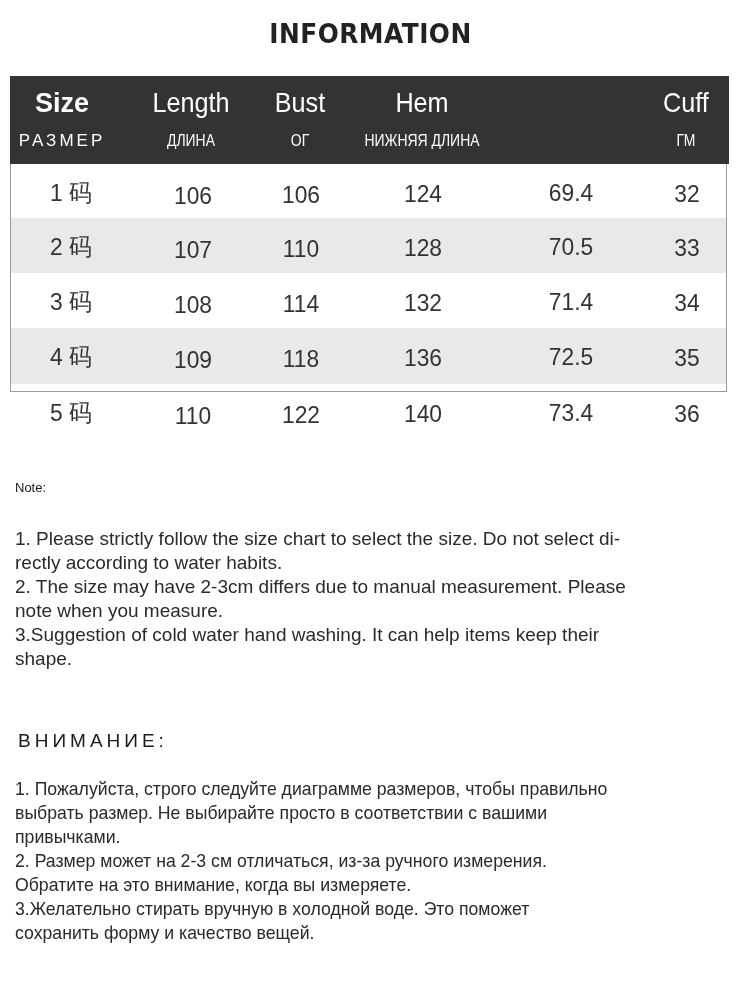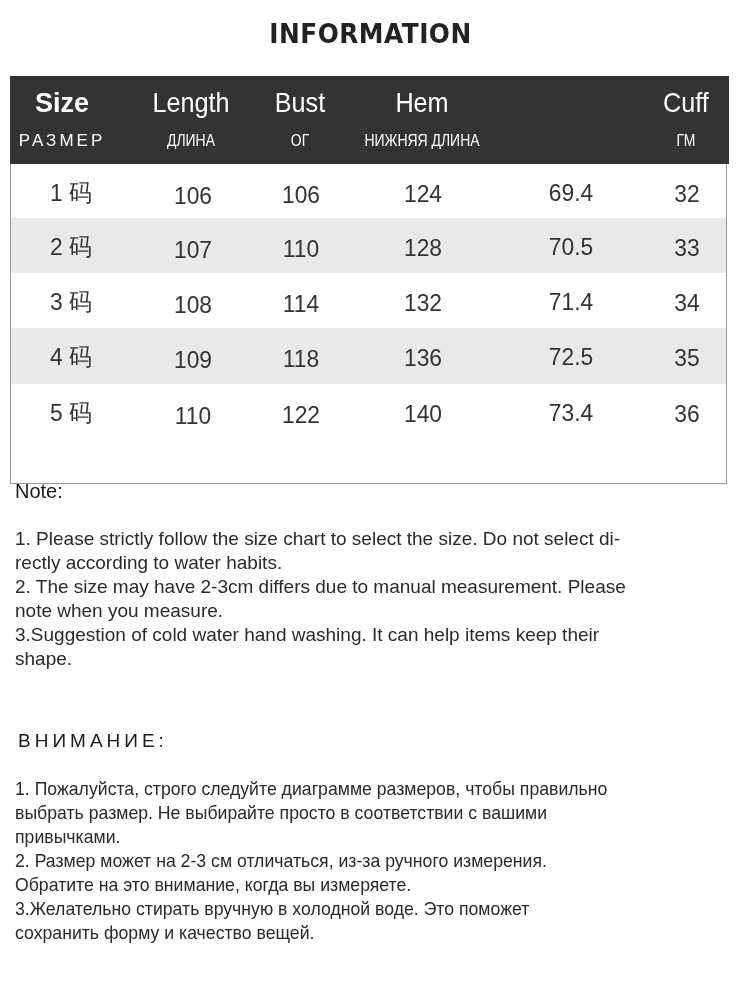--- a/index.html
+++ b/index.html
@@ -7,21 +7,21 @@
     body { position: relative; font-family: "Liberation Sans", "DejaVu Sans", sans-serif; color: #222; }
 
     .page-title {
       position: absolute; left: 0; top: 18px; width: 741px;
       text-align: center; font-family: "DejaVu Sans", sans-serif;
       font-weight: bold; font-size: 27px; letter-spacing: 0.5px; color: #222;
       transform: scaleX(0.92);
     }
 
     .size-table {
-      position: absolute; left: 10px; top: 76px; width: 717px; height: 408px;
+      position: absolute; left: 10px; top: 76px; width: 717px; height: 316px;
       border: 1px solid #9a9a9a; border-top: none; padding-left: 13px;
     }
     .thead {
       position: absolute; left: -1px; top: 0; width: 719px; height: 88px;
       background: #333333;
     }
     .th { position: absolute; top: 0; height: 88px; text-align: center; color: #fff; }
     .th .en {
       position: absolute; left: 0; right: 0; top: 10px;
       font-family: "Liberation Sans", sans-serif; font-size: 28px; line-height: 34px;
@@ -39,21 +39,21 @@
     .tr { position: absolute; left: 0; width: 715px; }
     .tr.alt { background: #e9e9e9; }
     .td {
       position: absolute; text-align: center; color: #333;
       font-family: "Liberation Sans", sans-serif; font-size: 24px; line-height: 30px;
       transform: scaleX(0.95);
     }
 
     .note-heading {
       position: absolute; left: 15px; top: 480px;
-      font-size: 20px; color: #1a1a1a; font-family: "Liberation Sans", sans-serif;
+      font-size: 13px; color: #1a1a1a; font-family: "Liberation Sans", sans-serif;
     }
     .notes { position: absolute; left: 15px; top: 527px; width: 710px; }
     .notes p, .ru-notes p {
       font-family: "Liberation Sans", sans-serif; font-size: 19px; line-height: 24px; color: #2a2a2a;
       transform-origin: left top;
     }
     .ru-heading {
       position: absolute; left: 18px; top: 730px;
       font-size: 19px; letter-spacing: 4px; color: #1a1a1a; font-family: "Liberation Sans", sans-serif;
     }

